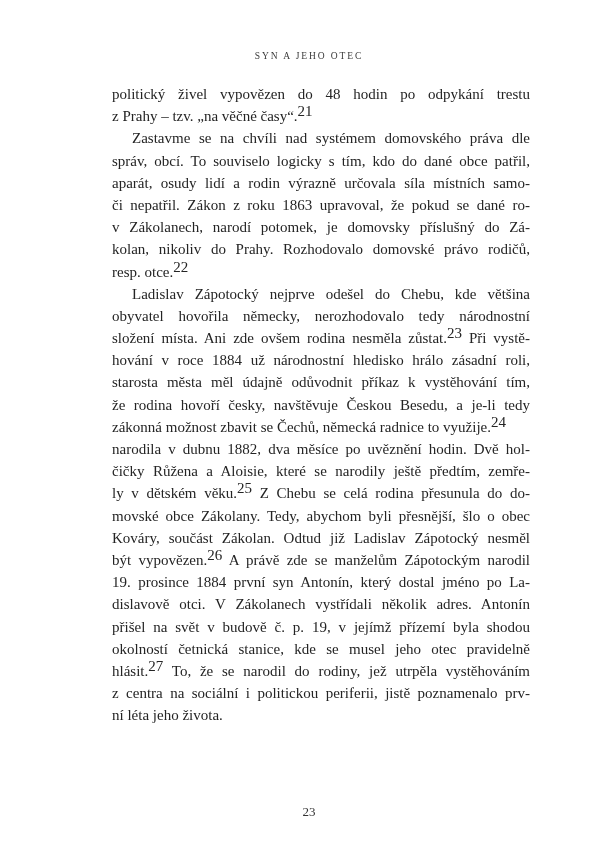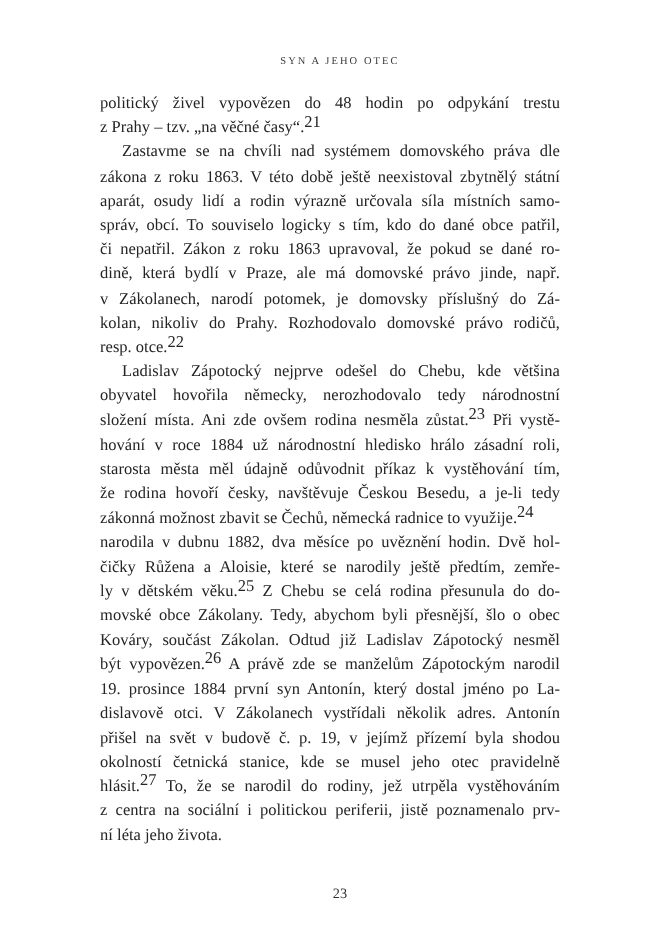--- a/index.html
+++ b/index.html
@@ -22,21 +22,21 @@
     left: 100px;
     width: 418px;
     text-align: center;
     font-size: 9.5px;
     letter-spacing: 1.9px;
     color: #3a3a3a;
   }
   .body-text {
     position: absolute;
     top: 83px;
-    left: 91px;
+    left: 112px;
     width: 418px;
     font-size: 15px;
     line-height: 22.2px;
   }
   .line {
     text-align: justify;
     text-align-last: justify;
     white-space: normal;
     height: 22.2px;
     overflow: visible;
@@ -68,25 +68,23 @@
 <body>
 
 <div class="page">
 
   <div class="running-header">SYN A JEHO OTEC</div>
 
   <div class="body-text">
     <div class="line"><span>politický živel vypovězen do 48 hodin po odpykání trestu</span><sup></sup><span></span></div>
     <div class="line p-end"><span>z Prahy – tzv. „na věčné časy“.</span><sup>21</sup><span></span></div>
     <div class="line p-start"><span>Zastavme se na chvíli nad systémem domovského práva dle</span><sup></sup><span></span></div>
-    <div class="line"><span>zákona z roku 1863. V této době ještě neexistoval zbytnělý státní</span><sup></sup><span></span></div>
+    <div class="line"><span>správ, obcí. To souviselo logicky s tím, kdo do dané obce patřil,</span><sup></sup><span></span></div>
     <div class="line"><span>aparát, osudy lidí a rodin výrazně určovala síla místních samo-</span><sup></sup><span></span></div>
-    <div class="line"><span>správ, obcí. To souviselo logicky s tím, kdo do dané obce patřil,</span><sup></sup><span></span></div>
     <div class="line"><span>či nepatřil. Zákon z roku 1863 upravoval, že pokud se dané ro-</span><sup></sup><span></span></div>
-    <div class="line"><span>dině, která bydlí v Praze, ale má domovské právo jinde, např.</span><sup></sup><span></span></div>
     <div class="line"><span>v Zákolanech, narodí potomek, je domovsky příslušný do Zá-</span><sup></sup><span></span></div>
     <div class="line"><span>kolan, nikoliv do Prahy. Rozhodovalo domovské právo rodičů,</span><sup></sup><span></span></div>
     <div class="line p-end"><span>resp. otce.</span><sup>22</sup><span></span></div>
     <div class="line p-start"><span>Ladislav Zápotocký nejprve odešel do Chebu, kde většina</span><sup></sup><span></span></div>
     <div class="line"><span>obyvatel hovořila německy, nerozhodovalo tedy národnostní</span><sup></sup><span></span></div>
     <div class="line"><span>složení místa. Ani zde ovšem rodina nesměla zůstat.</span><sup>23</sup><span> Při vystě-</span></div>
     <div class="line"><span>hování v roce 1884 už národnostní hledisko hrálo zásadní roli,</span><sup></sup><span></span></div>
     <div class="line"><span>starosta města měl údajně odůvodnit příkaz k vystěhování tím,</span><sup></sup><span></span></div>
     <div class="line"><span>že rodina hovoří česky, navštěvuje Českou Besedu, a je-li tedy</span><sup></sup><span></span></div>
     <div class="line p-end"><span>zákonná možnost zbavit se Čechů, německá radnice to využije.</span><sup>24</sup><span></span></div>

